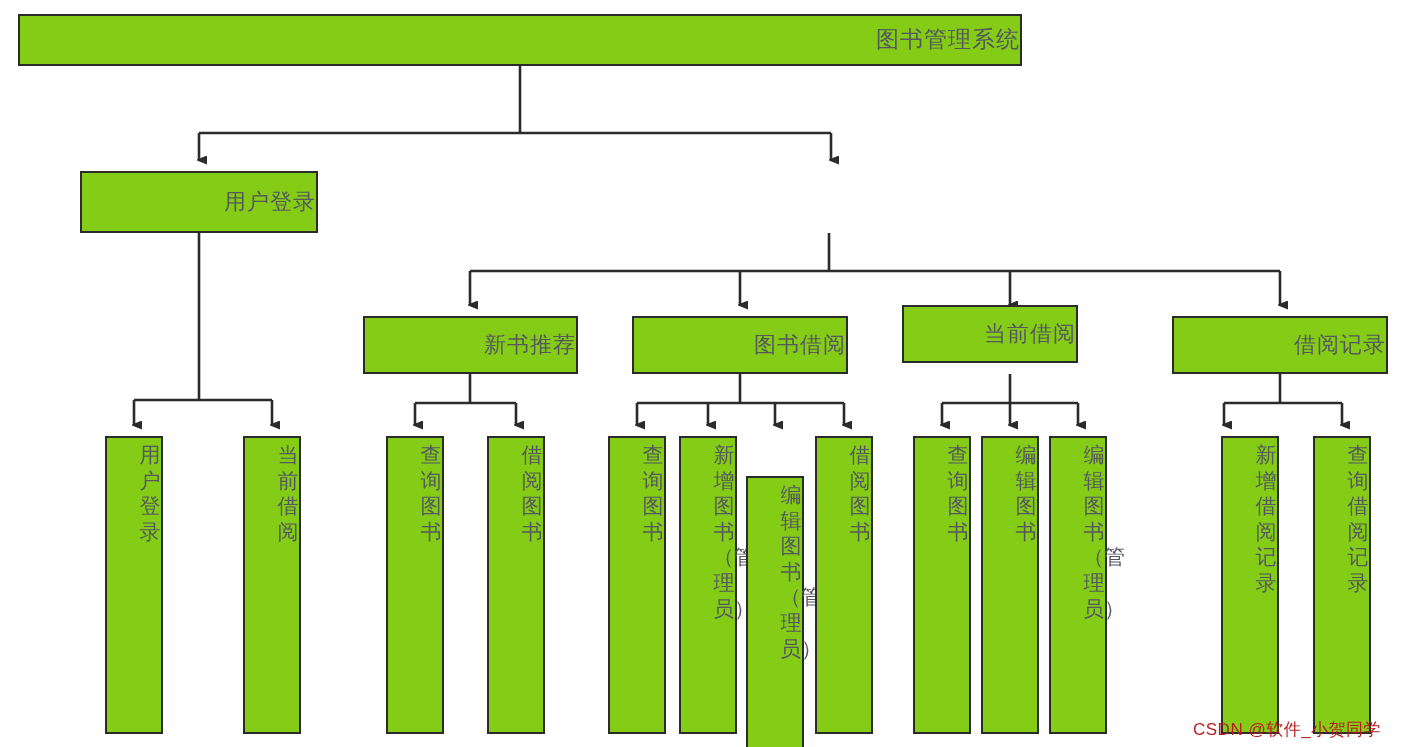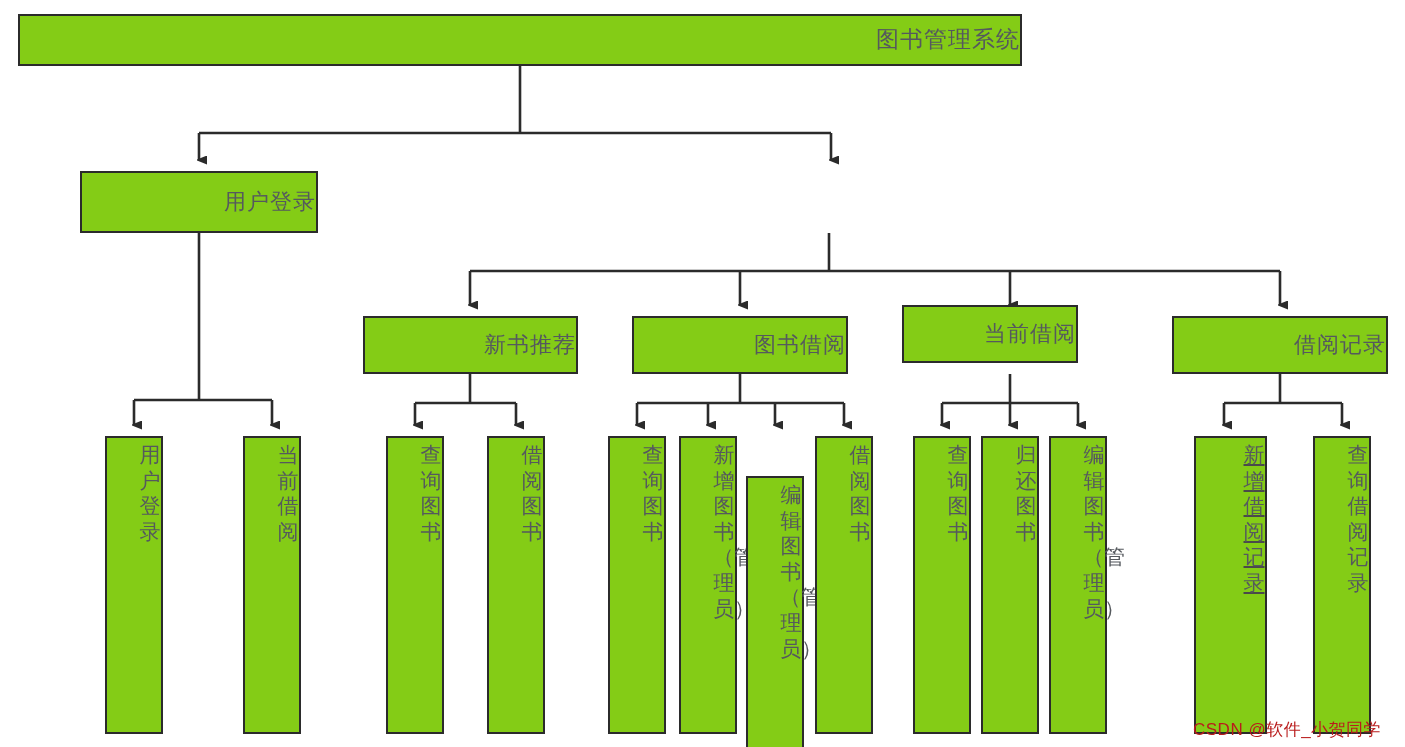--- a/index.html
+++ b/index.html
@@ -168,26 +168,26 @@
   <div class="node v" style="left:746px; top:436px; width:58px; height:298px;margin-top:40px;">
     <span class="label">编辑图书（管理员）</span>
   </div>
   <div class="node v" style="left:815px; top:436px; width:58px; height:298px;">
     <span class="label">借阅图书</span>
   </div>
   <div class="node v" style="left:913px; top:436px; width:58px; height:298px;">
     <span class="label">查询图书</span>
   </div>
   <div class="node v" style="left:981px; top:436px; width:58px; height:298px;">
-    <span class="label">归还图书</span>
+    <span class="label">编辑图书</span>
   </div>
   <div class="node v" style="left:1049px; top:436px; width:58px; height:298px;">
     <span class="label">编辑图书（管理员）</span>
   </div>
-  <div class="node v" style="left:1194px; top:436px; width:73px; height:298px;text-decoration:underline;">
+  <div class="node v" style="left:1221px; top:436px; width:58px; height:298px;">
     <span class="label">新增借阅记录</span>
   </div>
   <div class="node v" style="left:1313px; top:436px; width:58px; height:298px;">
     <span class="label">查询借阅记录</span>
   </div>
 
   <div class="watermark" style="left:1193px; top:718px;">CSDN @软件_小贺同学</div>
 
 </div>
 

